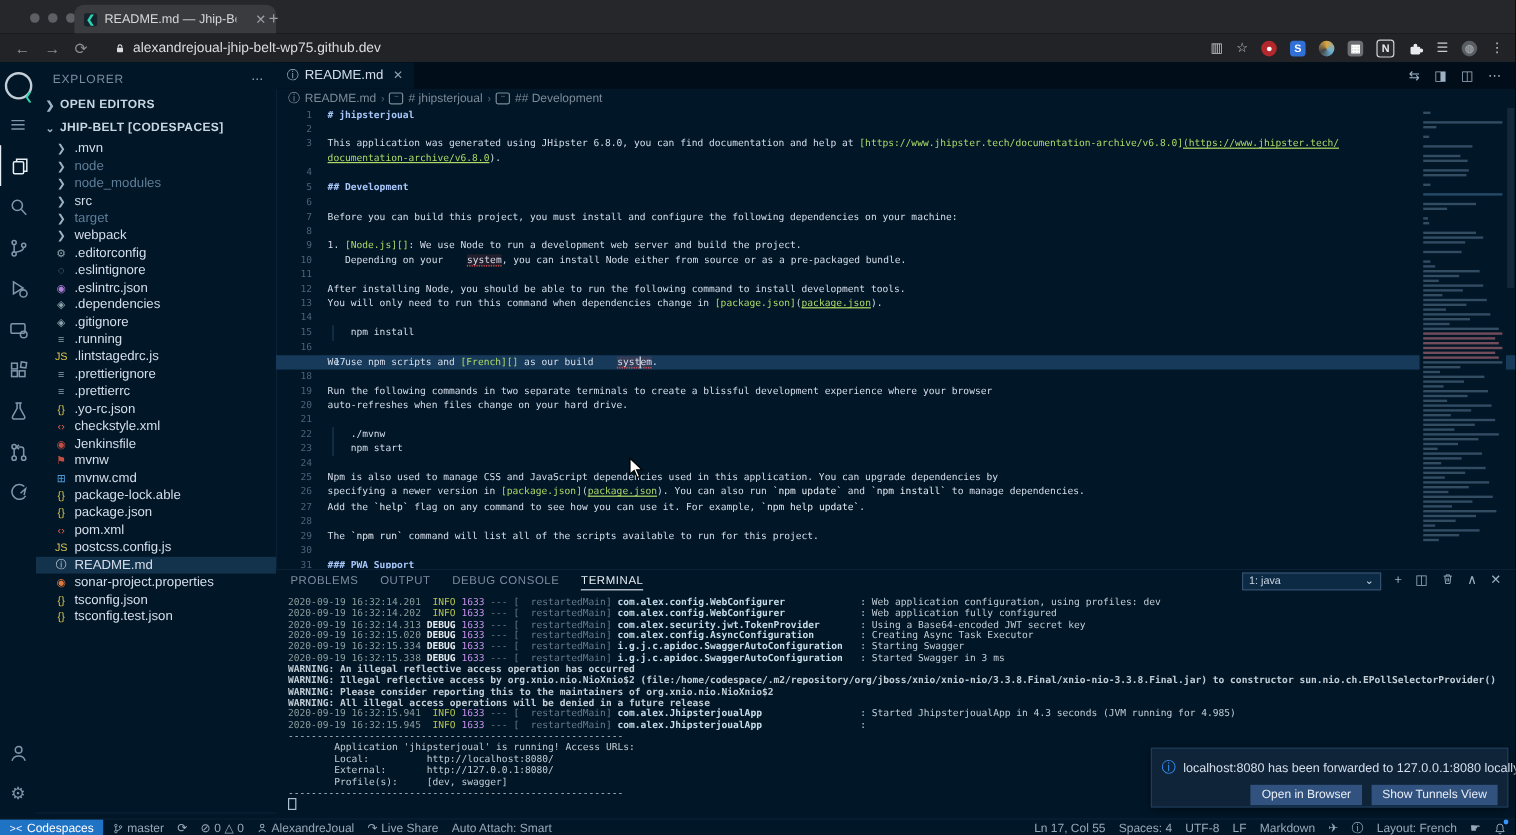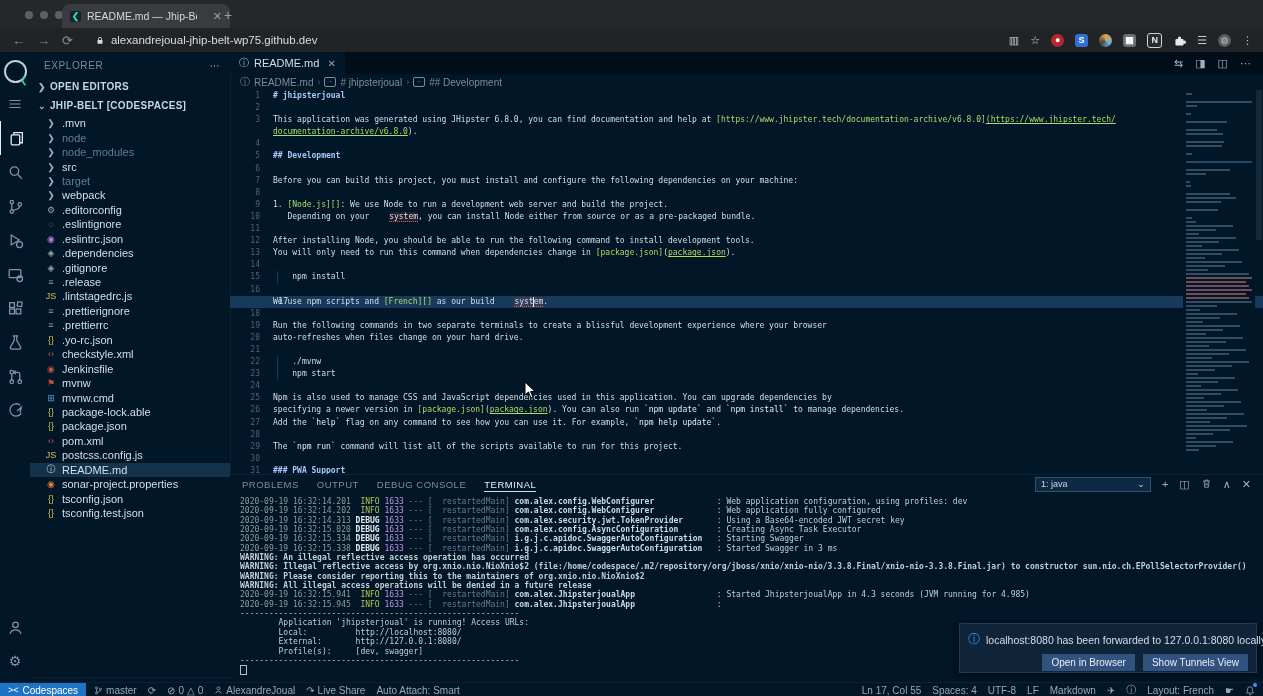--- a/index.html
+++ b/index.html
@@ -309,21 +309,21 @@
         <div class="frow">
           <span class="fi" style="color: rgb(144, 164, 174);">◈</span>
           <span>.dependencies</span>
         </div>
         <div class="frow">
           <span class="fi" style="color: rgb(144, 164, 174);">◈</span>
           <span>.gitignore</span>
         </div>
         <div class="frow">
           <span class="fi" style="color: rgb(144, 164, 174);">≡</span>
-          <span>.release</span>
+          <span>.running</span>
         </div>
         <div class="frow">
           <span class="fi" style="color: rgb(216, 194, 74);">JS</span>
           <span>.lintstagedrc.js</span>
         </div>
         <div class="frow">
           <span class="fi" style="color: rgb(144, 164, 174);">≡</span>
           <span>.prettierignore</span>
         </div>
         <div class="frow">

